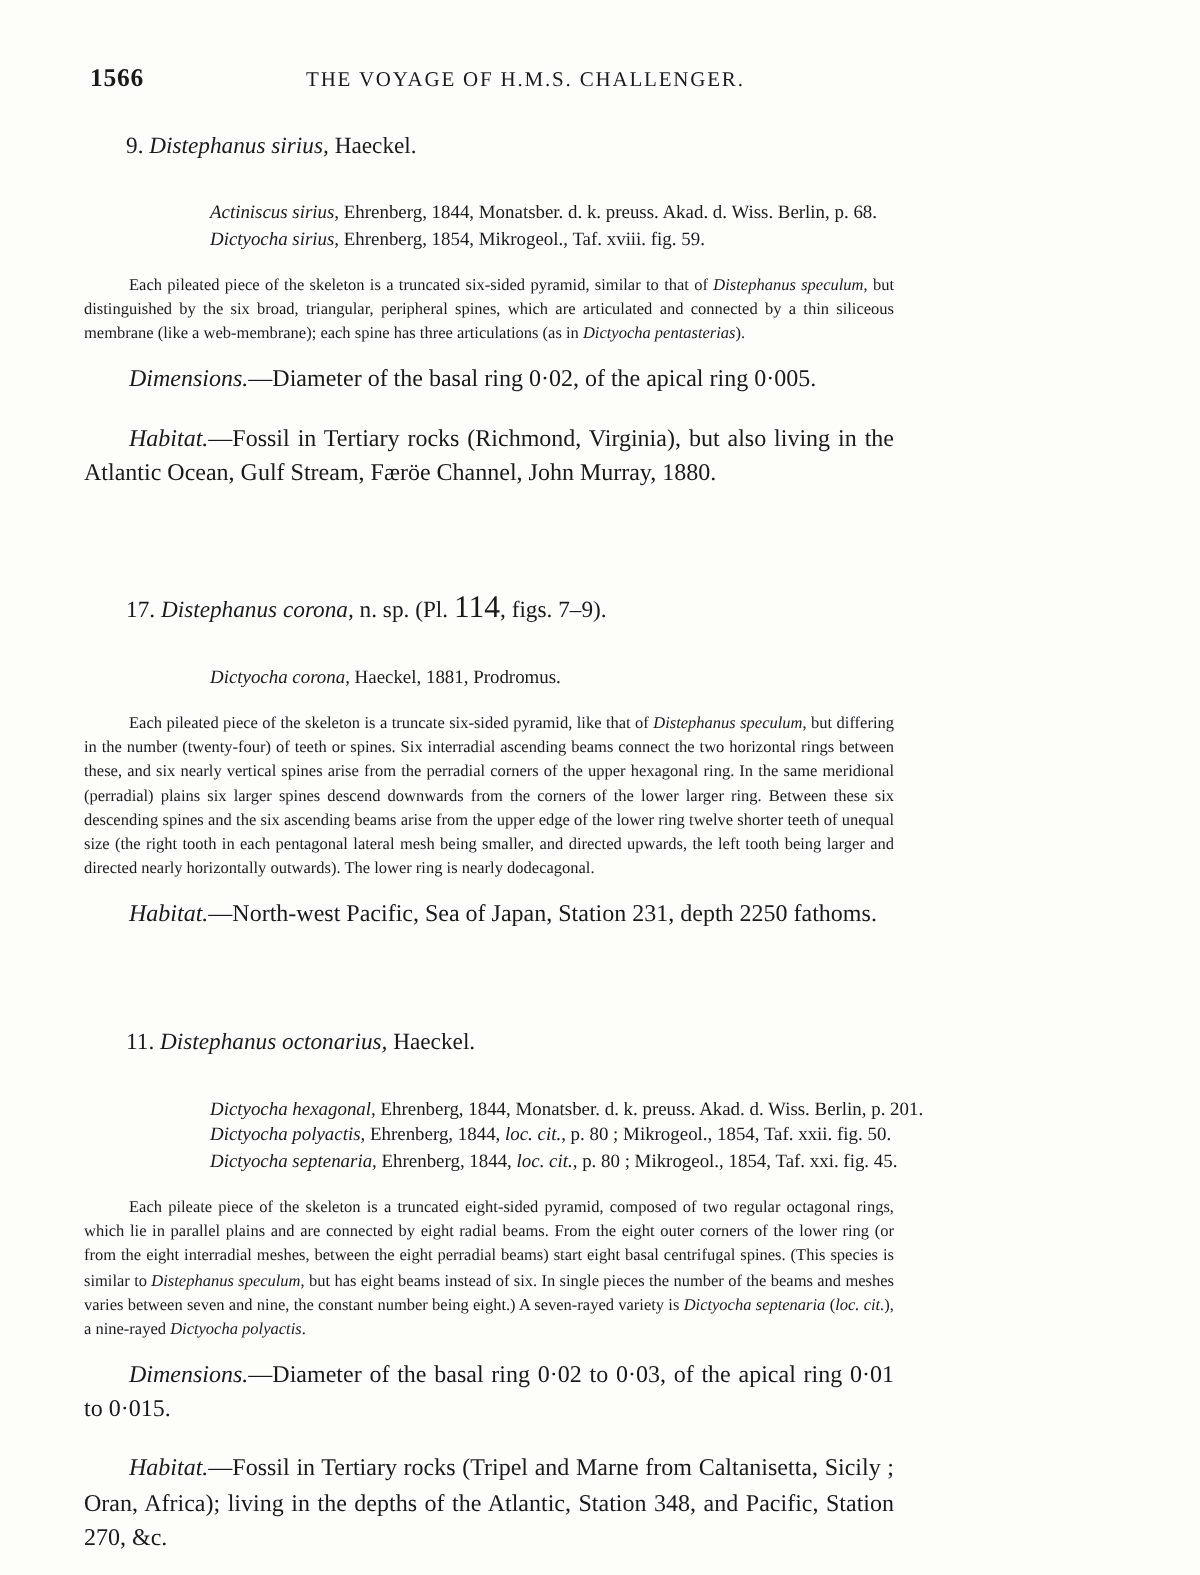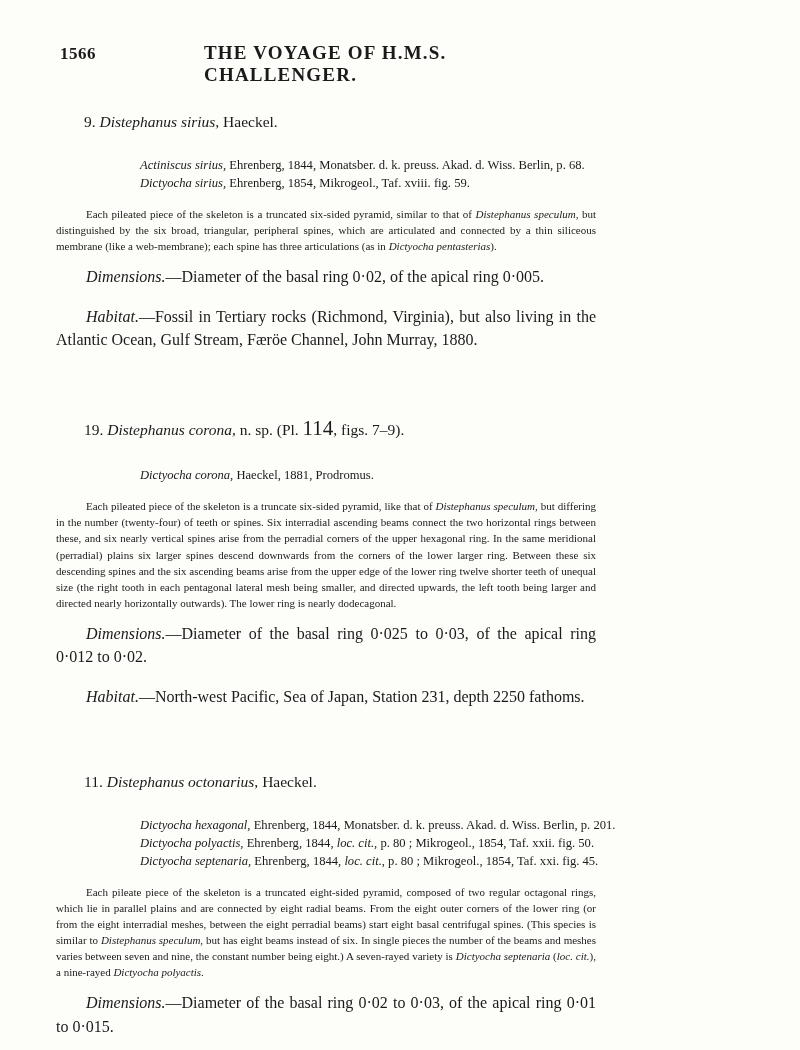--- a/index.html
+++ b/index.html
@@ -28,22 +28,22 @@
     margin-bottom: 26px;
   }
   .folio {
     font-size: 17px;
     font-weight: bold;
     letter-spacing: 0.5px;
     width: 120px;
     padding-left: 4px;
   }
   .running-head {
-    font-size: 19px;
-    font-weight: bold;
+    font-size: 14px;
+    font-weight: normal;
     letter-spacing: 1.2px;
     flex: 1;
     text-align: left;
     padding-left: 24px;
   }
   .entry {
     margin-top: 26px;
   }
   .entry-heading {
     font-size: 15.5px;
@@ -123,30 +123,29 @@
     </div>
     <p class="body-par">Each pileated piece of the skeleton is a truncated six-sided pyramid, similar to that of <i>Distephanus speculum</i>, but distinguished by the six broad, triangular, peripheral spines, which are articulated and connected by a thin siliceous membrane (like a web-membrane); each spine has three articulations (as in <i>Dictyocha pentasterias</i>).</p>
     <p class="dim-par"><i>Dimensions.</i>—Diameter of the basal ring 0·02, of the apical ring 0·005.</p>
     <p class="dim-par"><i>Habitat.</i>—Fossil in Tertiary rocks (Richmond, Virginia), but also living in the Atlantic Ocean, Gulf Stream, Færöe Channel, John Murray, 1880.</p>
   </div>
 
   <div class="gap-lg"></div>
 
   <div class="entry">
     <div class="entry-heading">
-      <span class="num">19.</span>
+      <span class="num">17.</span>
       <span class="species">Distephanus corona,</span>
       <span class="author">n. sp.</span>
       <span class="plate">(Pl. <span class="plate-big">114</span>, figs. 7–9).</span>
     </div>
     <div class="synonymy">
       <div><span class="it">Dictyocha corona,</span><span> Haeckel, 1881, Prodromus.</span></div>
     </div>
     <p class="body-par">Each pileated piece of the skeleton is a truncate six-sided pyramid, like that of <i>Distephanus speculum</i>, but differing in the number (twenty-four) of teeth or spines. Six interradial ascending beams connect the two horizontal rings between these, and six nearly vertical spines arise from the perradial corners of the upper hexagonal ring. In the same meridional (perradial) plains six larger spines descend downwards from the corners of the lower larger ring. Between these six descending spines and the six ascending beams arise from the upper edge of the lower ring twelve shorter teeth of unequal size (the right tooth in each pentagonal lateral mesh being smaller, and directed upwards, the left tooth being larger and directed nearly horizontally outwards). The lower ring is nearly dodecagonal.</p>
-    <p class="dim-par"><i>Dimensions.</i>—Diameter of the basal ring 0·025 to 0·03, of the apical ring 0·012 to 0·02.</p>
     <p class="dim-par"><i>Habitat.</i>—North-west Pacific, Sea of Japan, Station 231, depth 2250 fathoms.</p>
   </div>
 
   <div class="gap-lg"></div>
 
   <div class="entry">
     <div class="entry-heading">
       <span class="num">11.</span>
       <span class="species">Distephanus octonarius,</span>
       <span class="author">Haeckel.</span>

